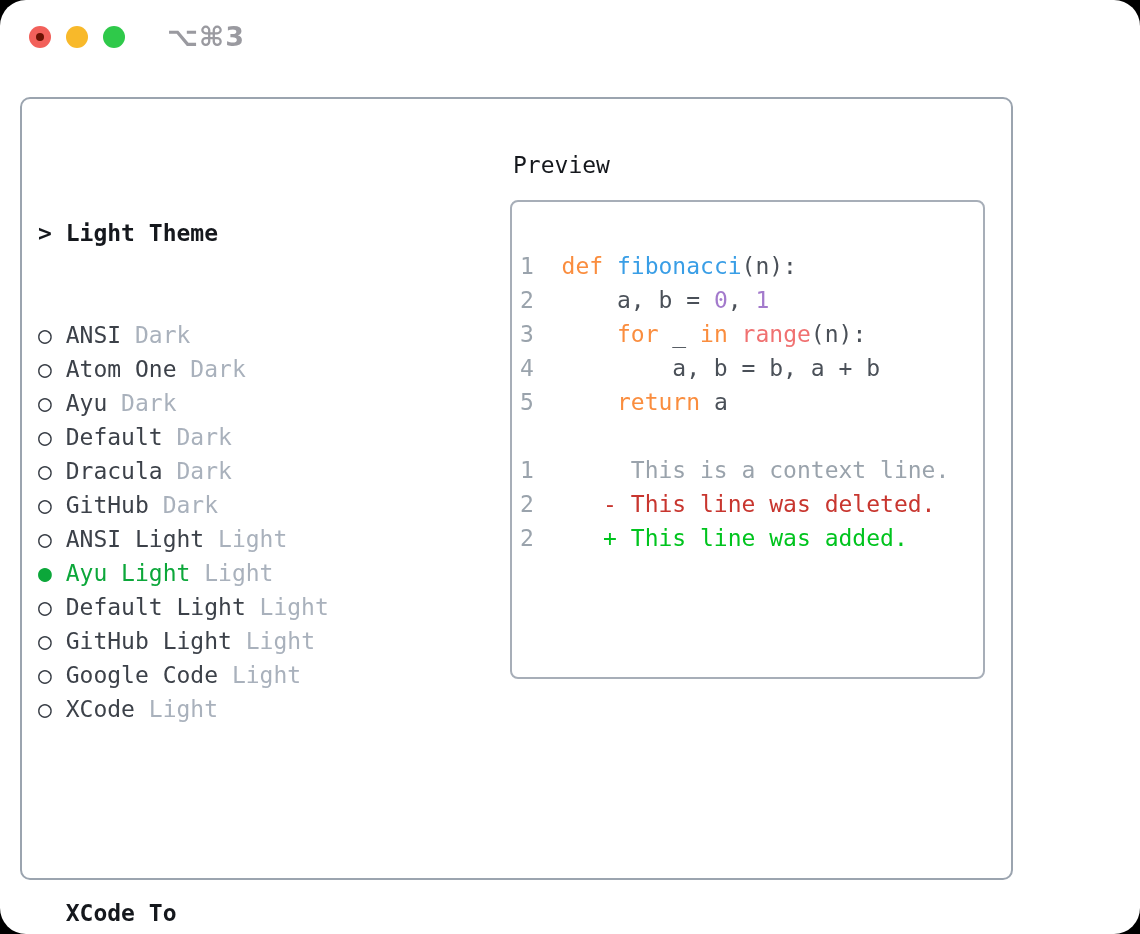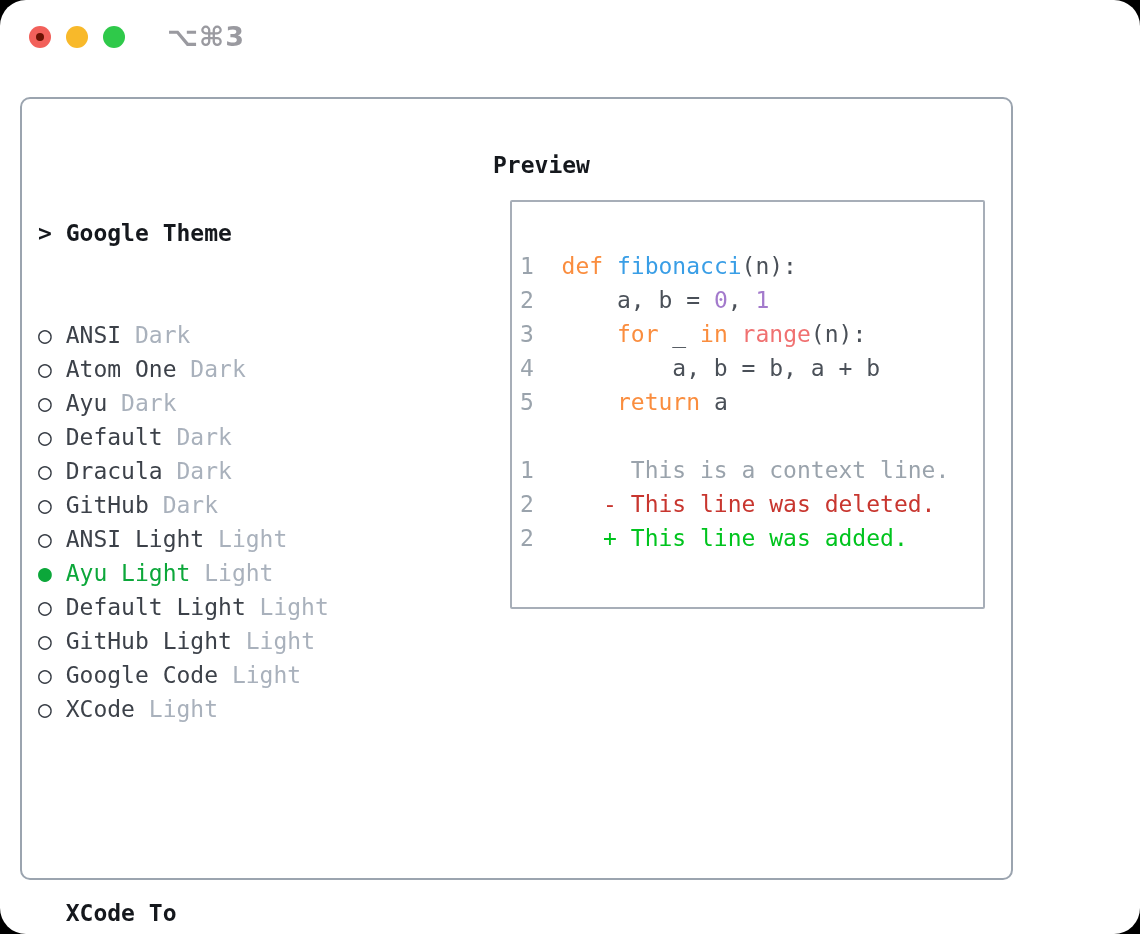--- a/index.html
+++ b/index.html
@@ -23,24 +23,24 @@
   .panel{
     position:absolute;left:20px;top:97px;width:993px;height:783px;
     border:2px solid #9ba4af;border-radius:10px;box-sizing:border-box;background:#fff;
   }
   .mono{font-size:23px;line-height:34px;white-space:pre;}
   .left-col{position:absolute;left:16px;top:49px;}
   .row{white-space:pre;}
   .hdr span{font-weight:bold;}
   .spacer34{height:34px;}
   
-  .preview-hdr{position:absolute;left:471px;top:49px;font-weight:bold;text-align:right;}
+  .preview-hdr{position:absolute;left:491px;top:49px;font-weight:normal;text-align:right;}
   .preview-box{
-    position:absolute;left:488px;top:101px;width:475px;height:409px;
-    border:2px solid #a7aeb8;border-radius:2px;box-sizing:border-box;background:#fff;
+    position:absolute;left:488px;top:101px;width:475px;height:479px;
+    border:2px solid #a7aeb8;border-radius:8px;box-sizing:border-box;background:#fff;
     padding:47px 0 0 8px;overflow:hidden;
   }
   .crow{white-space:pre;font-size:23px;line-height:34px;}
 </style>
 </head>
 <body>
 
 <div class="window">
 
   <div class="titlebar">
@@ -48,21 +48,21 @@
         <div class="dot"></div>
       </div>
     <div class="tl" id="tl-yellow" style="background: rgb(248, 185, 42);"></div>
     <div class="tl" id="tl-green" style="background: rgb(47, 201, 74);"></div>
   </div>
   <div class="win-title" style="color: rgb(154, 154, 160);">⌥⌘3</div>
 
   <div class="panel mono" style="border-color: rgb(155, 164, 175);">
 
     <div class="left-col">
-      <div class="row hdr" style="color: rgb(21, 24, 29);"><span class="prompt">&gt;</span><span> </span><span>Google Theme</span></div>
+      <div class="row hdr" style="color: rgb(21, 24, 29);"><span class="prompt">&gt;</span><span> </span><span>Light Theme</span></div>
       <div id="theme-list"><div class="row" style="color: rgb(60, 65, 73);"><span style="color: rgb(60, 65, 73);">○</span><span> </span><span style="color: rgb(60, 65, 73);">ANSI</span><span style="color: rgb(169, 177, 188);"> Dark</span></div><div class="row" style="color: rgb(60, 65, 73);"><span style="color: rgb(60, 65, 73);">○</span><span> </span><span style="color: rgb(60, 65, 73);">Atom One</span><span style="color: rgb(169, 177, 188);"> Dark</span></div><div class="row" style="color: rgb(60, 65, 73);"><span style="color: rgb(60, 65, 73);">○</span><span> </span><span style="color: rgb(60, 65, 73);">Ayu</span><span style="color: rgb(169, 177, 188);"> Dark</span></div><div class="row" style="color: rgb(60, 65, 73);"><span style="color: rgb(60, 65, 73);">○</span><span> </span><span style="color: rgb(60, 65, 73);">Default</span><span style="color: rgb(169, 177, 188);"> Dark</span></div><div class="row" style="color: rgb(60, 65, 73);"><span style="color: rgb(60, 65, 73);">○</span><span> </span><span style="color: rgb(60, 65, 73);">Dracula</span><span style="color: rgb(169, 177, 188);"> Dark</span></div><div class="row" style="color: rgb(60, 65, 73);"><span style="color: rgb(60, 65, 73);">○</span><span> </span><span style="color: rgb(60, 65, 73);">GitHub</span><span style="color: rgb(169, 177, 188);"> Dark</span></div><div class="row" style="color: rgb(60, 65, 73);"><span style="color: rgb(60, 65, 73);">○</span><span> </span><span style="color: rgb(60, 65, 73);">ANSI Light</span><span style="color: rgb(169, 177, 188);"> Light</span></div><div class="row" style="color: rgb(60, 65, 73);"><span style="color: rgb(12, 167, 58);">●</span><span> </span><span style="color: rgb(12, 167, 58);">Ayu Light</span><span style="color: rgb(169, 177, 188);"> Light</span></div><div class="row" style="color: rgb(60, 65, 73);"><span style="color: rgb(60, 65, 73);">○</span><span> </span><span style="color: rgb(60, 65, 73);">Default Light</span><span style="color: rgb(169, 177, 188);"> Light</span></div><div class="row" style="color: rgb(60, 65, 73);"><span style="color: rgb(60, 65, 73);">○</span><span> </span><span style="color: rgb(60, 65, 73);">GitHub Light</span><span style="color: rgb(169, 177, 188);"> Light</span></div><div class="row" style="color: rgb(60, 65, 73);"><span style="color: rgb(60, 65, 73);">○</span><span> </span><span style="color: rgb(60, 65, 73);">Google Code</span><span style="color: rgb(169, 177, 188);"> Light</span></div><div class="row" style="color: rgb(60, 65, 73);"><span style="color: rgb(60, 65, 73);">○</span><span> </span><span style="color: rgb(60, 65, 73);">XCode</span><span style="color: rgb(169, 177, 188);"> Light</span></div></div>
       <div class="spacer34"></div>
       <div class="row hdr" style="color: rgb(21, 24, 29);"><span>  </span><span>XCode To</span></div>
       
       
       
       
     </div>
 
     <div class="preview-hdr mono" style="color: rgb(21, 24, 29);">Preview</div>

